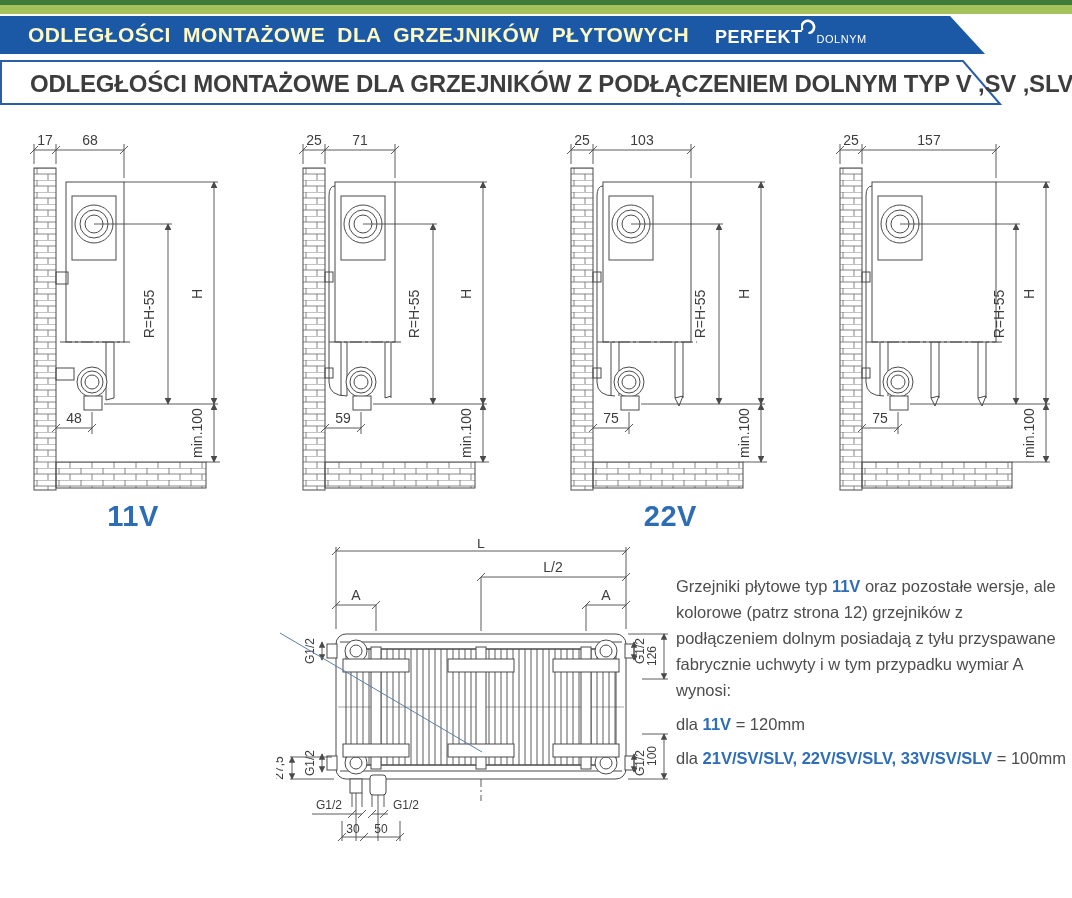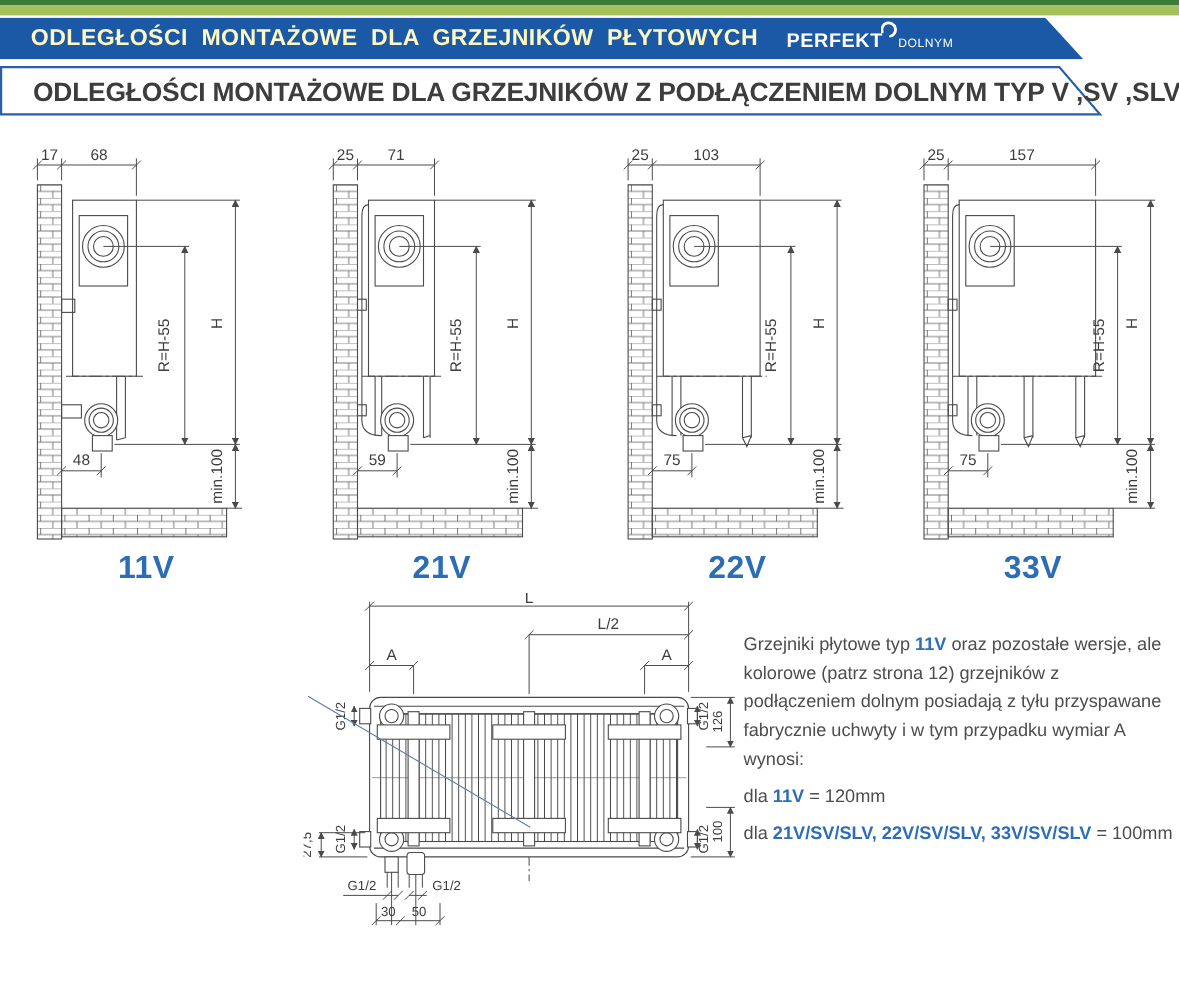--- a/index.html
+++ b/index.html
@@ -147,21 +147,20 @@
           <line x1="210" y1="50" x2="210" y2="272" marker-start="url(#ar1)" marker-end="url(#ar1)"></line>
           <line x1="210" y1="272" x2="210" y2="330" marker-start="url(#ar1)" marker-end="url(#ar1)"></line>
         </g>
         <text class="dimtxt" x="41" y="13" text-anchor="middle">25</text>
         <text class="dimtxt" x="87" y="13" text-anchor="middle">71</text>
         <text class="dimtxt" x="70" y="291" text-anchor="middle">59</text>
         <text class="dimtxt" transform="rotate(-90 146 182)" x="146" y="182" text-anchor="middle">R=H-55</text>
         <text class="dimtxt" transform="rotate(-90 198 162)" x="198" y="162" text-anchor="middle">H</text>
         <text class="dimtxt" transform="rotate(-90 198 301)" x="198" y="301" text-anchor="middle">min.100</text>
       </svg>
-      <div class="type-label">21V</div>
     </figure>
 
     <figure class="diagram-fig" style="margin:0">
       <svg width="250" height="362" viewBox="0 0 250 362">
         <defs>
           <pattern id="bw2" width="22" height="12" patternUnits="userSpaceOnUse">
             <path d="M0 0H22M0 6H22M11 0V6M0 6V12M22 6V12" stroke="#6a6a6a" stroke-width="0.8" fill="none"></path>
           </pattern>
           <marker id="ar2" viewBox="0 0 10 10" refX="9" refY="5" markerWidth="7.5" markerHeight="7.5" orient="auto-start-reverse">
             <path d="M0 0L10 5L0 10z" fill="#4a4a4a"></path>
@@ -243,21 +242,20 @@
           <line x1="236" y1="50" x2="236" y2="272" marker-start="url(#ar3)" marker-end="url(#ar3)"></line>
           <line x1="236" y1="272" x2="236" y2="330" marker-start="url(#ar3)" marker-end="url(#ar3)"></line>
         </g>
         <text class="dimtxt" x="41" y="13" text-anchor="middle">25</text>
         <text class="dimtxt" x="119" y="13" text-anchor="middle">157</text>
         <text class="dimtxt" x="70" y="291" text-anchor="middle">75</text>
         <text class="dimtxt" transform="rotate(-90 194 182)" x="194" y="182" text-anchor="middle">R=H-55</text>
         <text class="dimtxt" transform="rotate(-90 224 162)" x="224" y="162" text-anchor="middle">H</text>
         <text class="dimtxt" transform="rotate(-90 224 301)" x="224" y="301" text-anchor="middle">min.100</text>
       </svg>
-      <div class="type-label">33V</div>
     </figure>
   </div>
 
   <div class="bottom">
 
 
     <svg class="rear-svg" width="400" height="320" viewBox="0 0 400 320">
       <defs>
         <pattern id="fp" width="12" height="10" patternUnits="userSpaceOnUse">
           <path d="M3 0V10M9 0V10" stroke="#4a4a4a" stroke-width="0.9" fill="none"></path>

